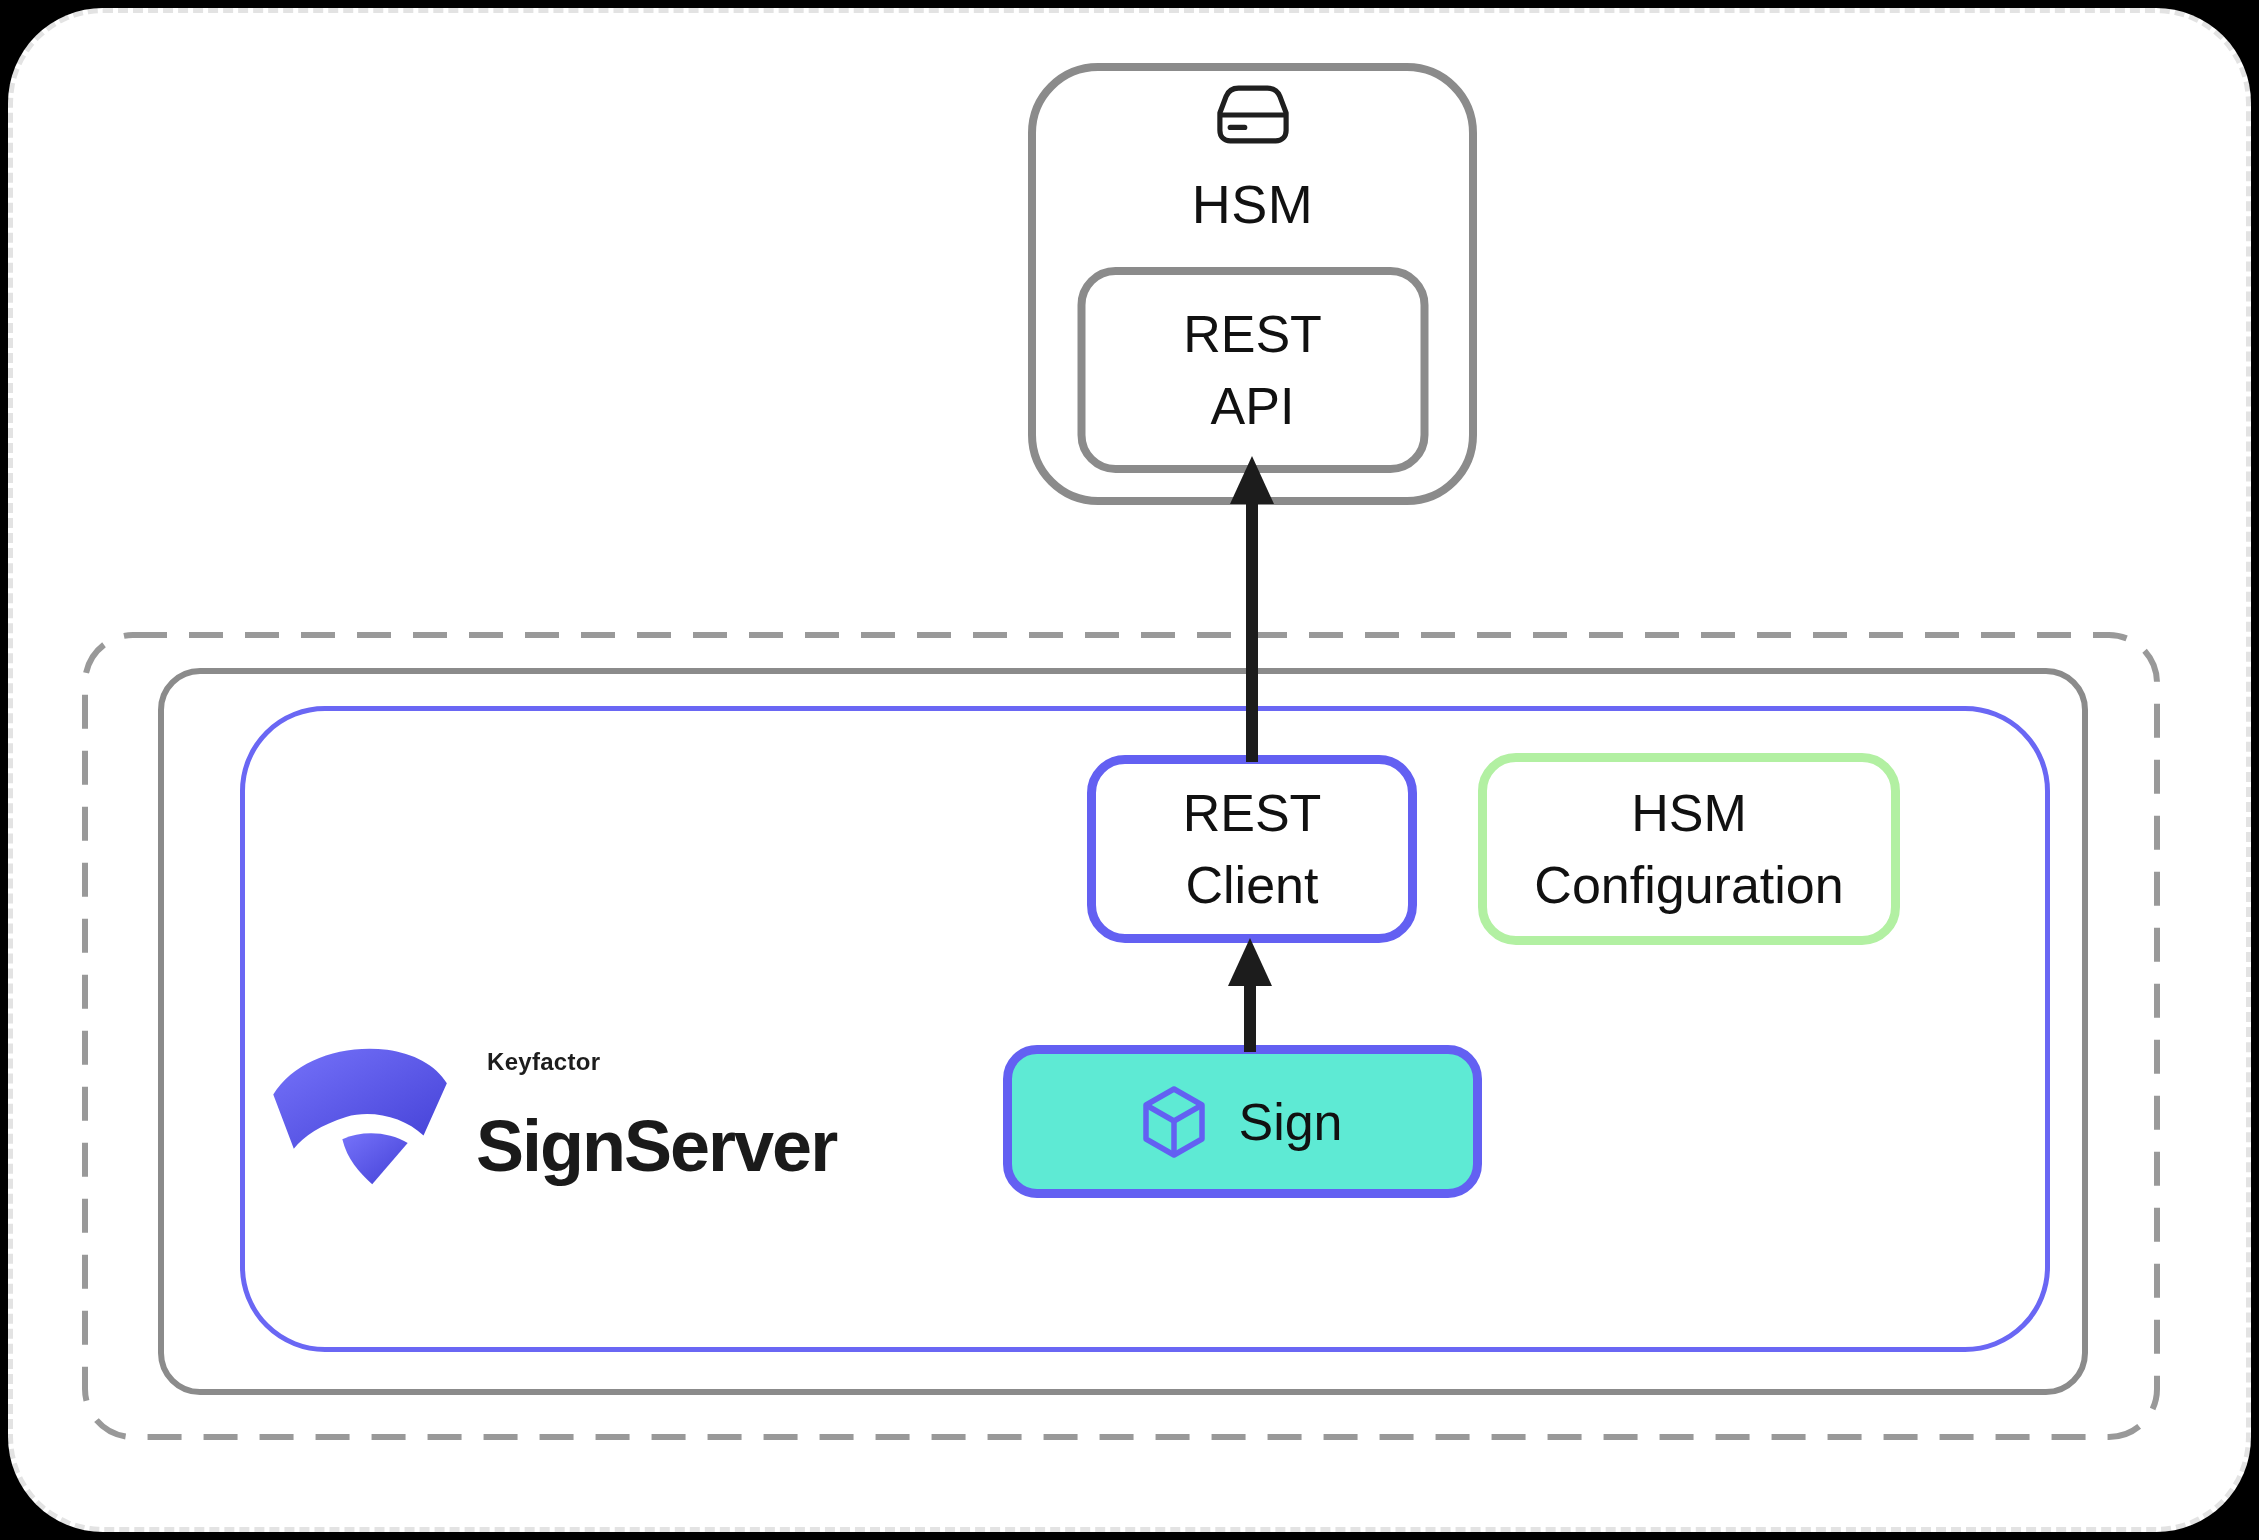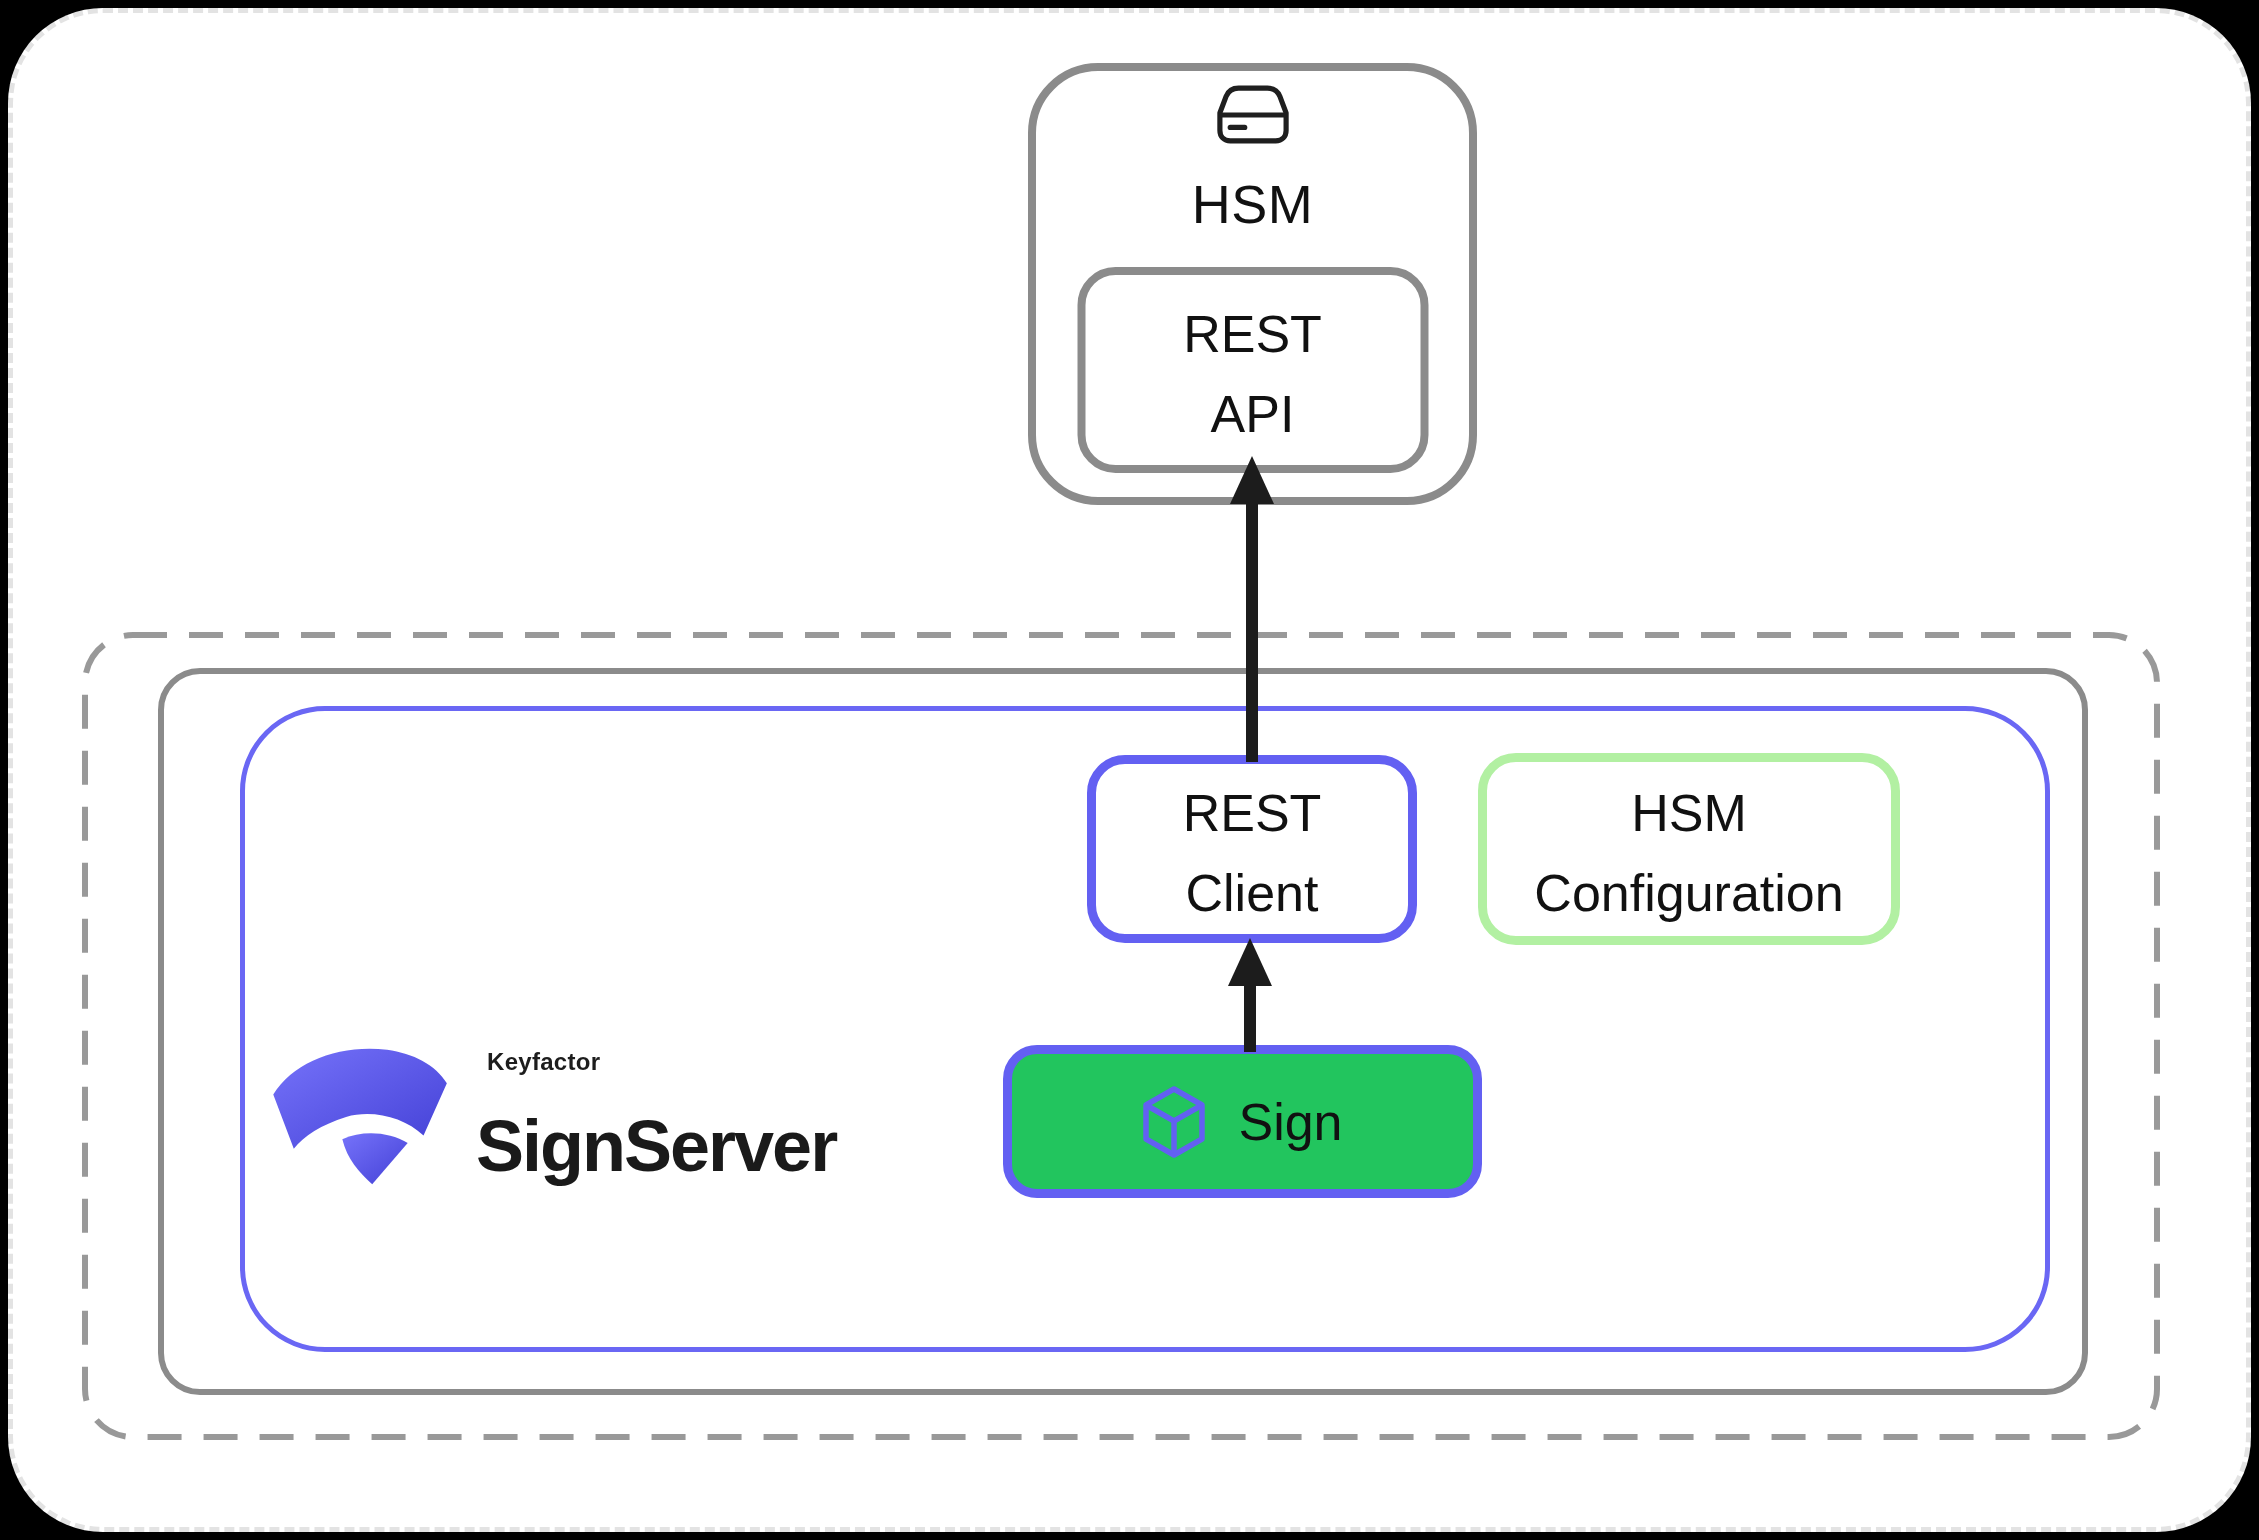--- a/index.html
+++ b/index.html
@@ -20,21 +20,21 @@
   .hsm-icon{position:absolute;top:14px;left:50%;transform:translateX(-50%);}
   .hsm-title{
     position:absolute;top:102px;left:0;width:100%;text-align:center;
     font-size:54px;color:#111;letter-spacing:0.5px;
   }
   .rest-api-box{
     position:absolute;left:50%;transform:translateX(-50%);top:196px;
     width:335px;height:190px;border:8px solid #8b8b8b;border-radius:38px;
     display:flex;flex-direction:column;justify-content:center;align-items:center;
   }
-  .box-label{font-size:52px;line-height:72px;color:#111;text-align:center;white-space:nowrap;margin-top:8px;}
+  .box-label{font-size:52px;line-height:72px;color:#111;text-align:center;white-space:nowrap;}
   
   .boundary-svg{left:79px;top:629px;width:2084px;height:814px;z-index:1;}
   .host-container{
     left:158px;top:668px;width:1930px;height:727px;
     border:6px solid #8b8b8b;border-radius:42px;z-index:1;background:#fff;
   }
   .app-container{
     left:240px;top:706px;width:1810px;height:646px;
     border:5px solid #6a67f4;border-radius:85px;z-index:1;background:#fff;
   }
@@ -44,21 +44,21 @@
     border:9px solid #6360f2;border-radius:38px;background:#fff;z-index:2;
     display:flex;flex-direction:column;justify-content:center;align-items:center;
   }
   .hsm-config-box{
     left:1478px;top:753px;width:422px;height:192px;
     border:9px solid #b2f0a2;border-radius:38px;background:#fff;z-index:2;
     display:flex;flex-direction:column;justify-content:center;align-items:center;
   }
   .sign-box{
     left:1003px;top:1045px;width:479px;height:153px;
-    border:9px solid #6360f2;border-radius:34px;background:#22c55e;z-index:2;
+    border:9px solid #6360f2;border-radius:34px;background:#5eead4;z-index:2;
     display:flex;flex-direction:row;justify-content:center;align-items:center;gap:32px;
   }
   .sign-label{font-size:52px;color:#111;}
   
   .logo-mark{left:266px;top:1046px;z-index:2;}
   .brand-text{
     left:487px;top:1048px;z-index:2;font-size:24px;font-weight:600;color:#1d1d1d;letter-spacing:0.3px;
   }
   .product-text{
     left:476px;top:1080px;z-index:2;font-size:72px;font-weight:700;color:#1a1a1a;letter-spacing:-2px;margin-top:25px;

